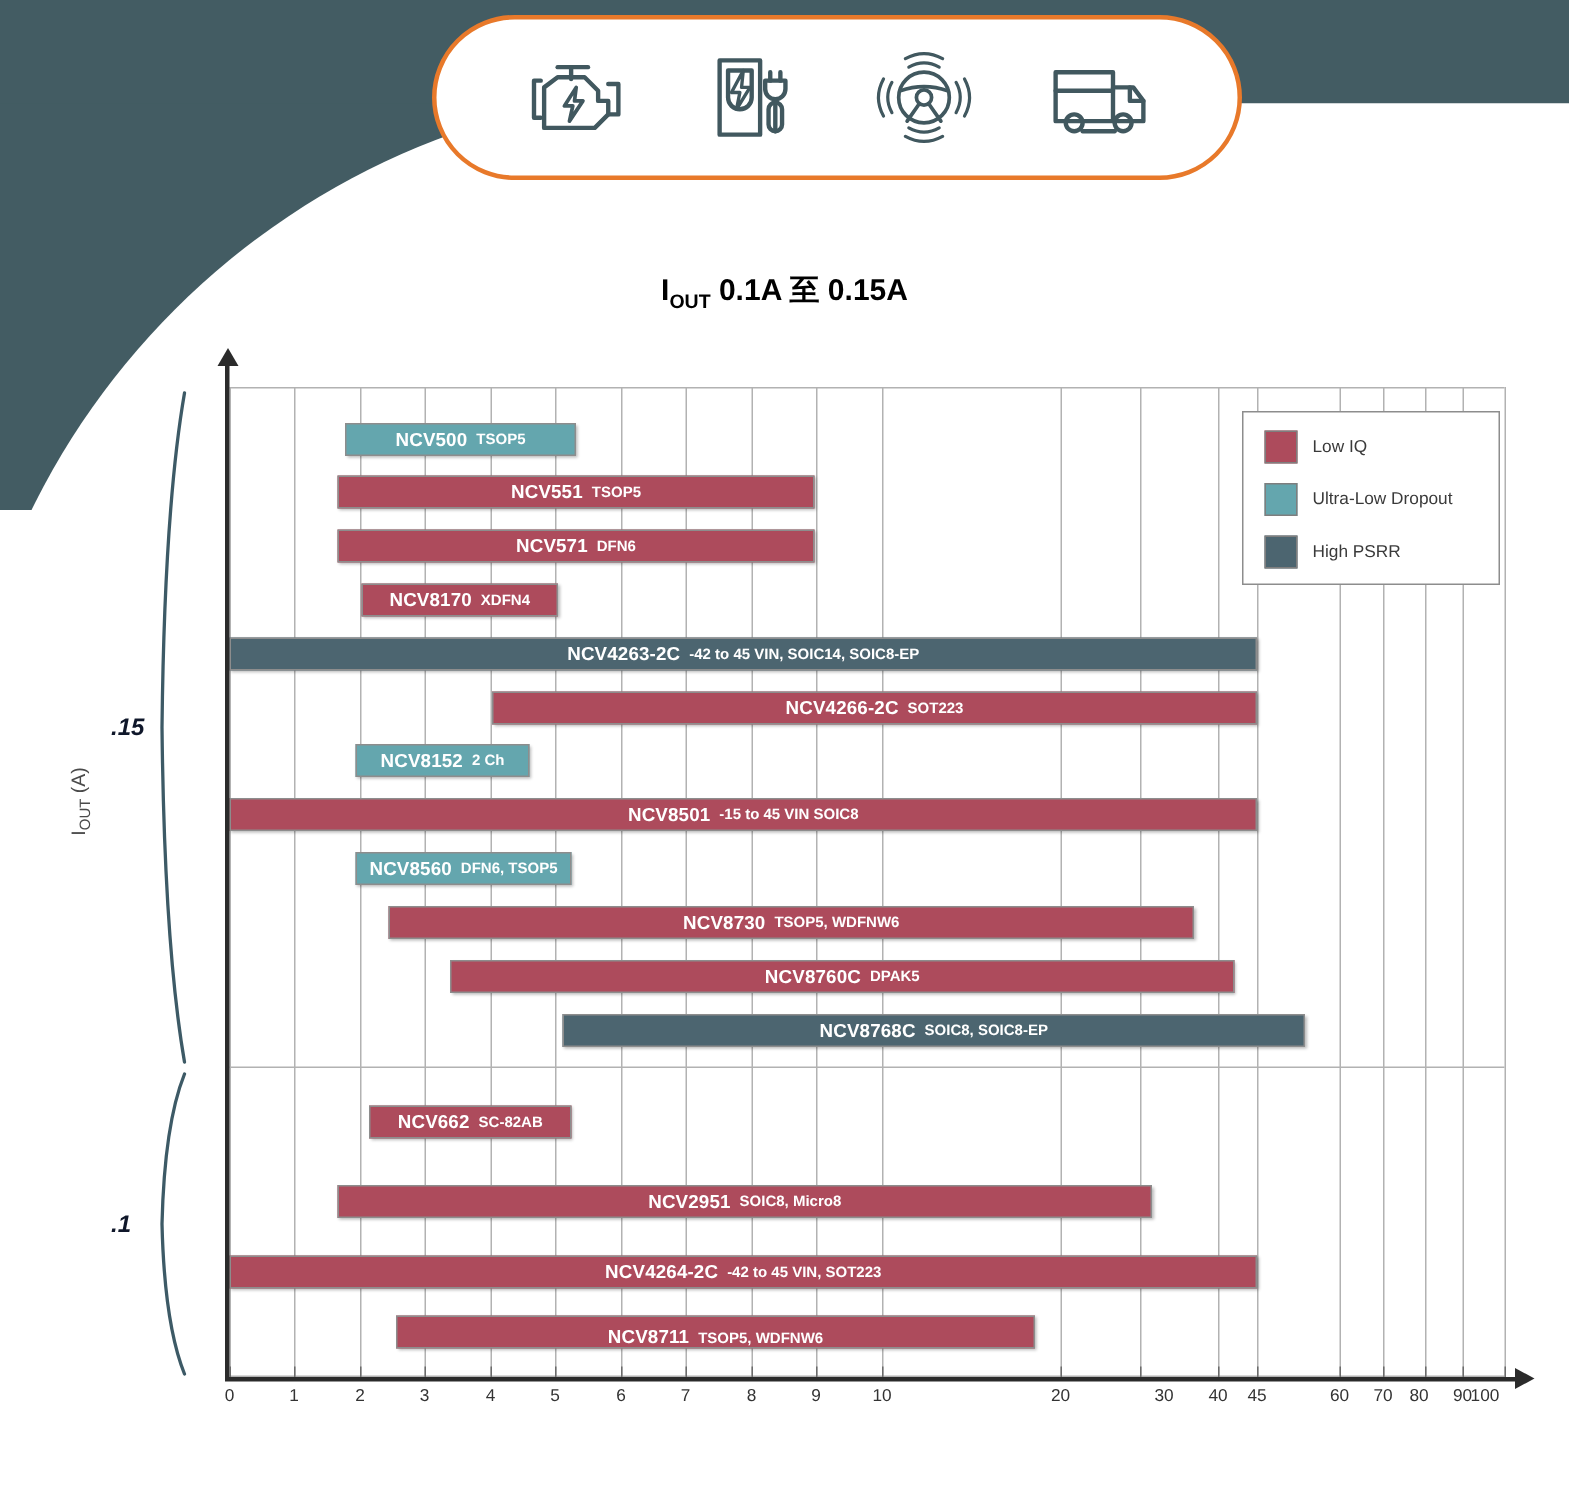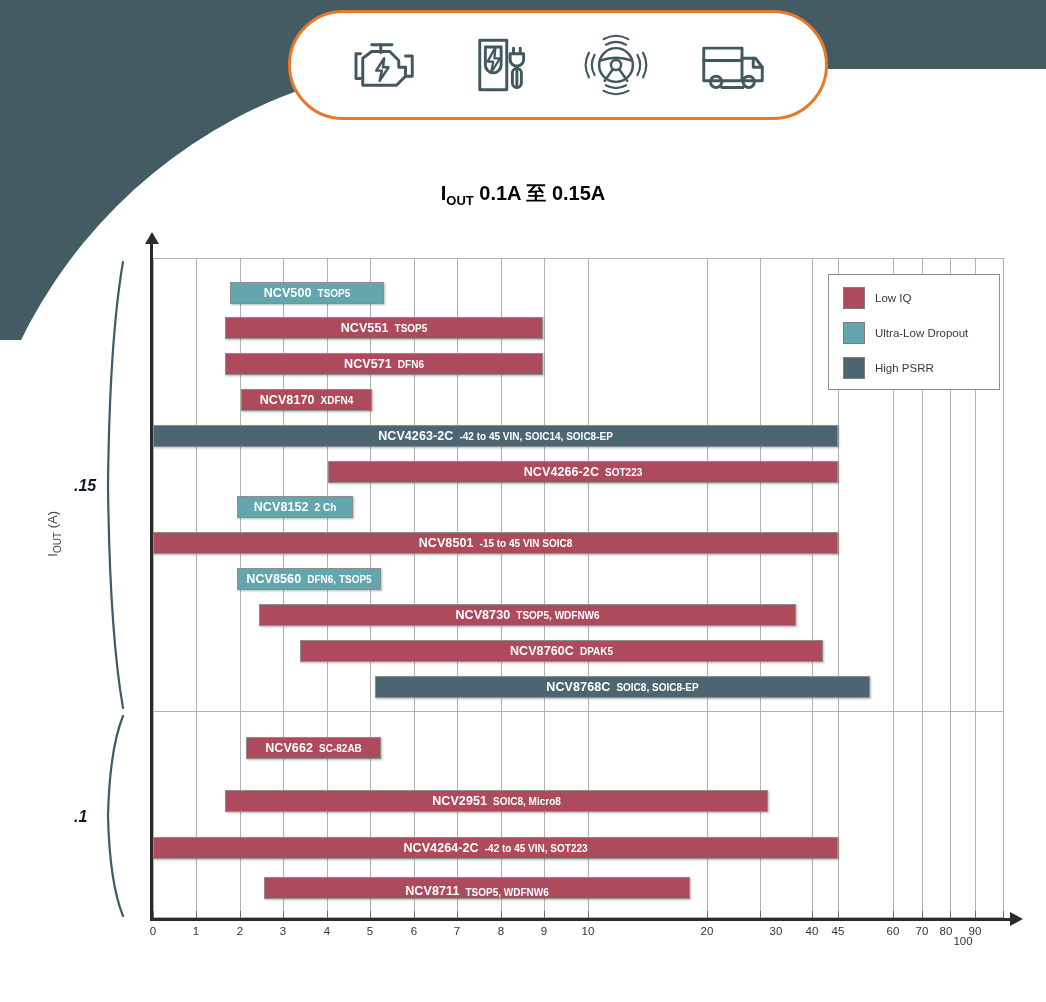--- a/index.html
+++ b/index.html
@@ -440,21 +440,21 @@
       <div class="xtick" style="left: 838px;">45</div>
       <div class="xtick-mark" style="left: 893px;"></div>
       <div class="xtick" style="left: 893px;">60</div>
       <div class="xtick-mark" style="left: 922px;"></div>
       <div class="xtick" style="left: 922px;">70</div>
       <div class="xtick-mark" style="left: 950px;"></div>
       <div class="xtick" style="left: 936px; padding-left: 20px;">80</div>
       <div class="xtick-mark" style="left: 975px;"></div>
       <div class="xtick" style="left: 975px;">90</div>
       <div class="xtick-mark" style="left: 1003px;"></div>
-      <div class="xtick" style="left: 963px; margin-top: 10px;">100</div>
+      <div class="xtick" style="left: 990px;">100</div>
     </div>
 
   <div class="y-axis-label">
     <span>I</span><span class="sub">OUT</span><span> (A)</span>
   </div>
 
   <div id="braces">
       <div class="brace" style="left: 104px; top: 260px;">
         <svg width="22" height="450" viewBox="0 0 22 450" fill="none" stroke="#3d5a66" stroke-width="2.2" stroke-linecap="round">
           <path d="M19 2 C10 54, 5 135, 4 225 C5 315, 10 396, 19 448"></path>

